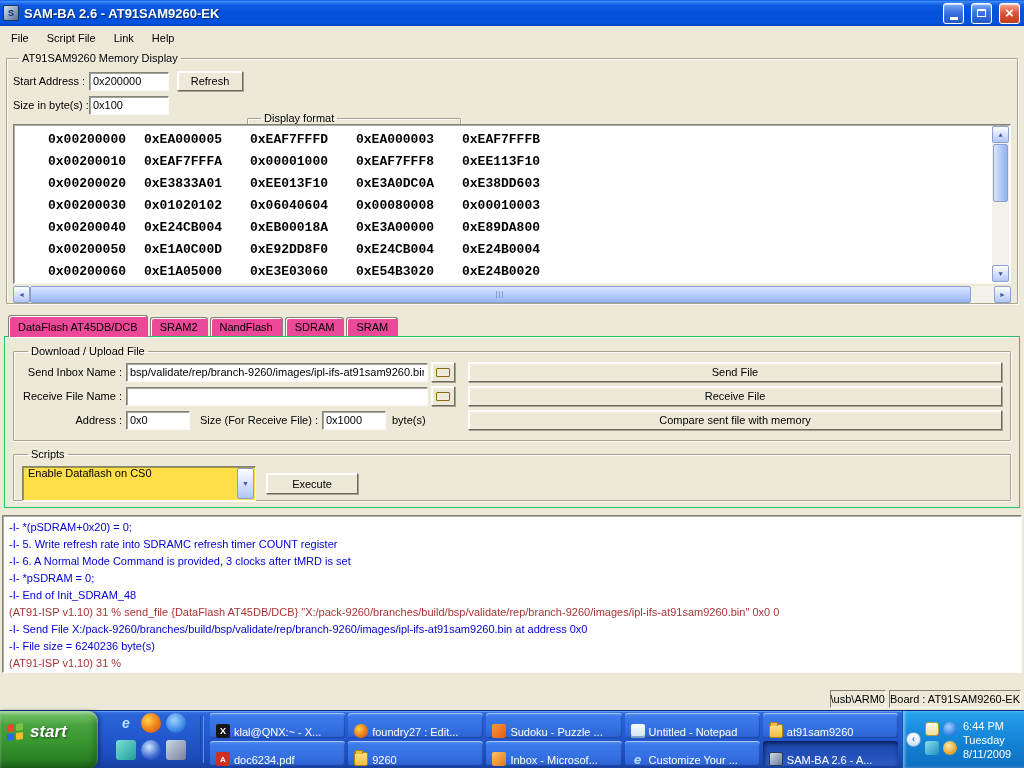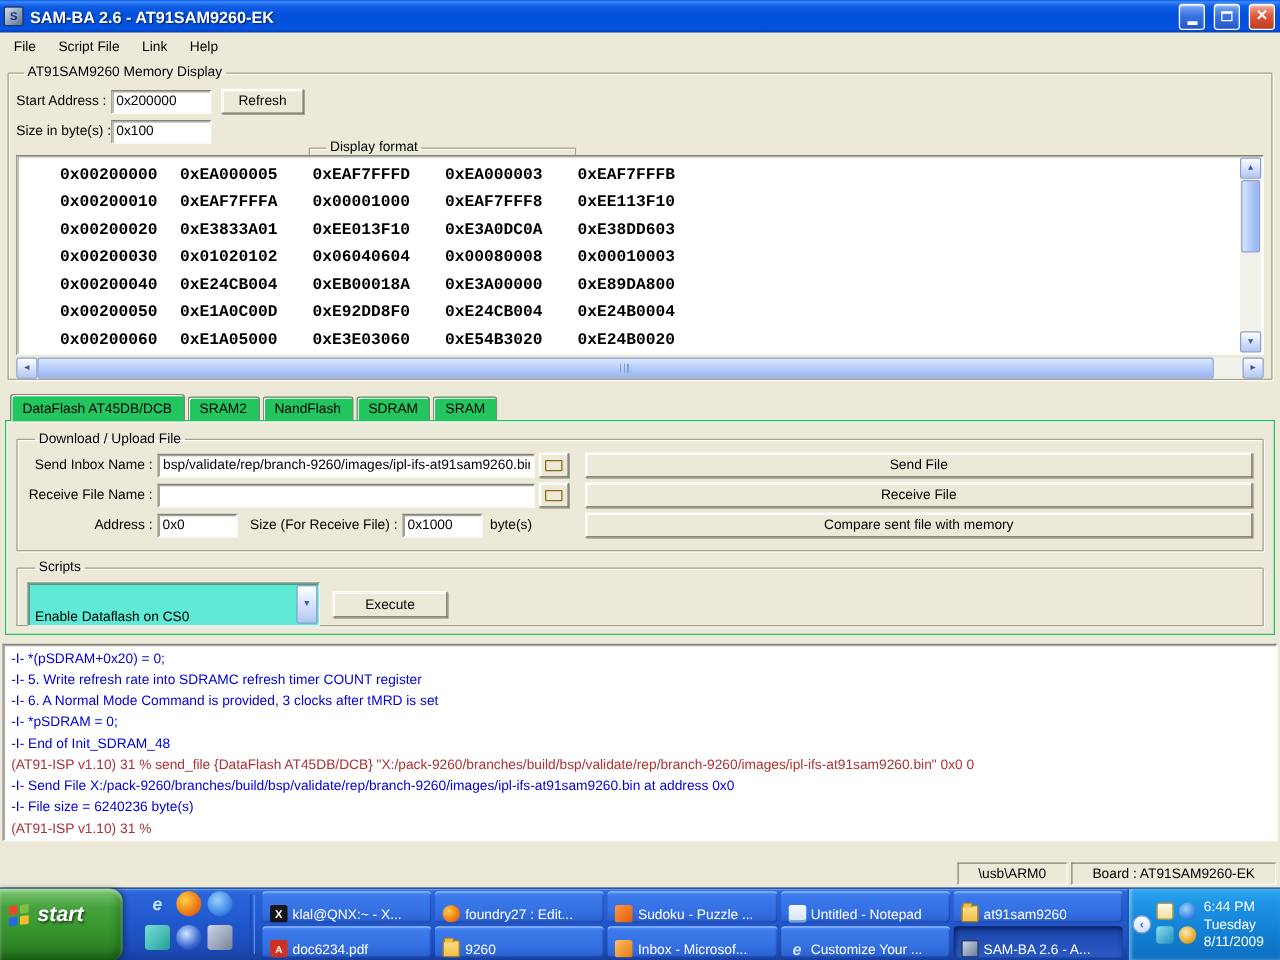--- a/index.html
+++ b/index.html
@@ -72,21 +72,21 @@
   .hscroll { height:17px; margin-top:2px; position:relative; background:#f2f1ea; }
   .sb-btn.left  { top:0; left:0; }            .sb-btn.left::before  { content:"\25C4"; }
   .sb-btn.right { top:0; left:auto; right:0; }.sb-btn.right::before { content:"\25BA"; }
   .hs-thumb { position:absolute; top:0; left:17px; right:40px; height:17px; border:1px solid #8ba0cf; border-radius:2px;
     background:linear-gradient(180deg,#dce7fe 0%,#b5ccfa 55%,#97b5f2 100%); }
   .hs-thumb::after { content:""; position:absolute; left:50%; top:4px; bottom:4px; width:9px; margin-left:-5px;
     background:repeating-linear-gradient(90deg,#7f9fd8 0 1px,rgba(0,0,0,0) 1px 3px); }
 
   
   .tabs { display:flex; align-items:flex-end; margin:10px 0 0 8px; height:22px; position:relative; z-index:2; }
-  .tab { height:19px; padding:3px 9px 0; margin-right:2px; background:#22c55e; white-space:nowrap;
+  .tab { height:19px; padding:3px 9px 0; margin-right:2px; background:#ec4899; white-space:nowrap;
     border:1px solid #848274; border-bottom:none; border-radius:3px 3px 0 0; box-shadow:inset 1px 1px 0 #fff; }
   .tab.selected { height:22px; padding-top:5px; margin-bottom:-1px; z-index:3; }
   .tab-panel { margin:0 4px; height:172px; flex:none; background:#ece9d8; padding:8px 8px 6px; position:relative; z-index:1;
     border:1px solid #22c55e; box-shadow:inset 1px 1px 0 #fff; }
 
   
   .du-grp { height:96px; padding:3px 8px; }
   .du-row { display:flex; align-items:center; height:24px; }
   .du-left { width:436px; flex:none; display:flex; align-items:center; }
   .du-label { width:100px; flex:none; text-align:right; margin-right:4px; }
@@ -95,38 +95,38 @@
   .folder-glyph { width:14px; height:9px; position:relative; border:1px solid #8a6a10; border-radius:1px;
     background:linear-gradient(180deg,#ffeaa6 0%,#f2c círculo?50 100%); }
   .du-action { flex:1; height:20px; margin-left:10px; }
   .small-entry { width:64px; flex:none; }
   .size-label { width:120px; flex:none; text-align:right; margin:0 4px 0 8px; }
   .bytes-label { margin-left:6px; }
 
   
   .scripts-grp { margin-top:7px; height:53px; padding:4px 8px; }
   .scripts-row { display:flex; align-items:center; margin-top:2px; }
-  .combo { width:234px; height:35px; background:#5eead4; position:relative; display:flex; align-items:flex-end; padding:0 20px 0 5px;
+  .combo { width:234px; height:35px; background:#fde047; position:relative; display:flex; align-items:flex-start; padding:0 20px 0 5px;
     border:1px solid; border-color:#868476 #fbfaf6 #fbfaf6 #868476; box-shadow:inset 1px 1px 0 rgba(70,70,58,.5); white-space:nowrap; overflow:hidden; }
   .combo-arrow { position:absolute; right:1px; top:1px; bottom:1px; width:17px; border:1px solid #8ba0cf; border-radius:2px;
     background:linear-gradient(180deg,#fdfeff 0%,#d5dffc 55%,#b2c6f2 100%); color:#3d5b9a; font-size:7px;
     display:flex; align-items:center; justify-content:center; }
   .combo-arrow::before { content:"\25BC"; }
   .exec-btn { width:92px; height:21px; margin-left:10px; }
 
   
   .log { margin:7px 2px 0; height:158px; flex:none; background:#fff; padding:3px 6px; overflow:hidden;
     border:1px solid; border-color:#848274 #fbfaf6 #fbfaf6 #848274; box-shadow:inset 1px 1px 0 rgba(70,70,58,.45);
     font-size:11px; line-height:17px; white-space:nowrap; }
   .log-line.info   { color:#0000d4; }
   .log-line.prompt { color:#aa3333; }
 
   
   .statusbar { margin-top:auto; height:22px; flex:none; display:flex; justify-content:flex-end; align-items:center; gap:3px; padding:2px 3px; }
-  .status-cell { height:18px; display:flex; align-items:center; padding:0 16px;
+  .status-cell { height:18px; display:flex; align-items:center; padding:0 0;
     border:1px solid; border-color:#848274 #fbfaf6 #fbfaf6 #848274; }
 
   
   .taskbar { position:absolute; left:0; right:0; bottom:0; height:58px; display:flex;
     background:linear-gradient(180deg,#3a77e8 0%,#2a63d8 8%,#2259cf 42%,#1c4cba 82%,#16409f 100%);
     border-top:1px solid #0a2a80; box-shadow:inset 0 1px 0 #5d9bf8; }
   .start-btn { width:98px; height:58px; flex:none; display:flex; align-items:center; gap:6px; padding:0 10px 16px 7px;
     color:#fff; font-style:italic; font-weight:bold; font-size:17px; text-shadow:1px 1px 2px rgba(0,0,0,.55);
     background:linear-gradient(180deg,#7eca74 0%,#48a23e 25%,#37962e 55%,#2c8325 80%,#1f6a1a 100%);
     border-radius:0 10px 10px 0;

